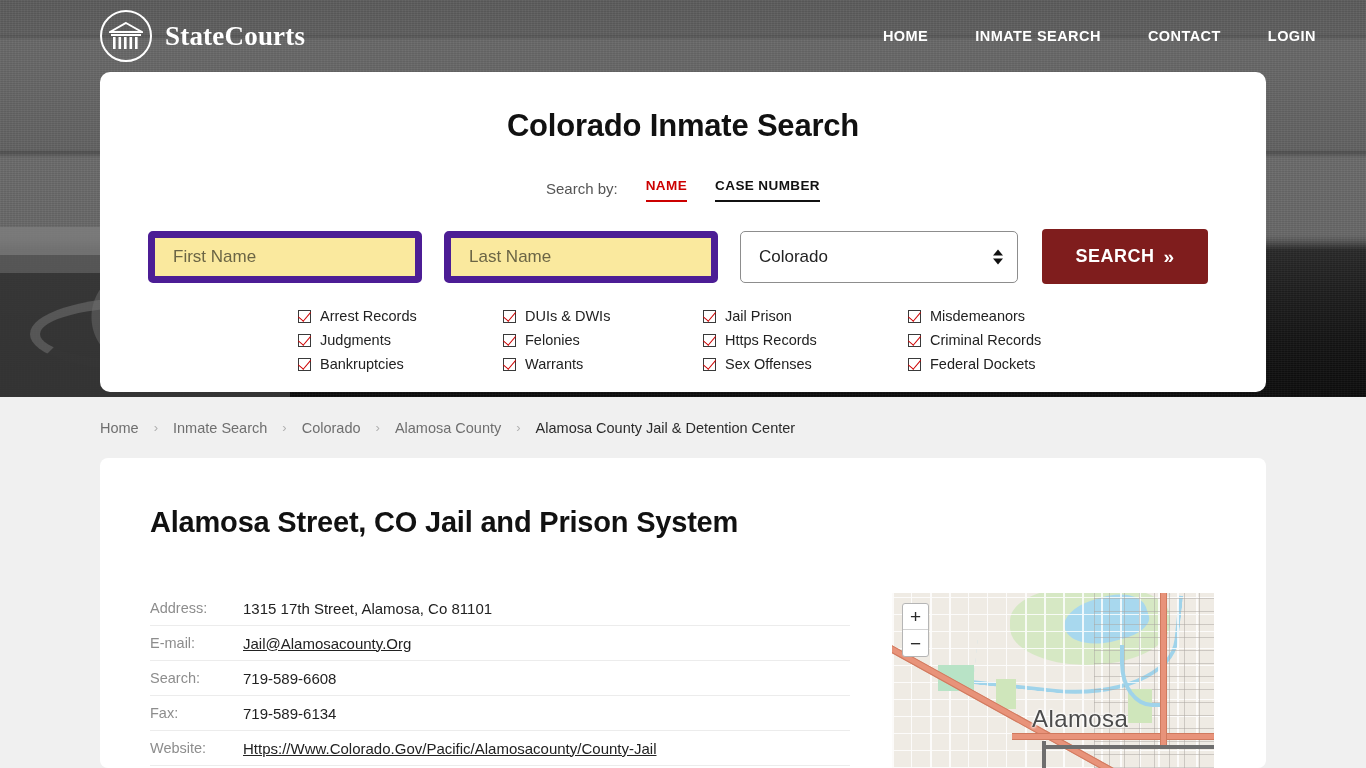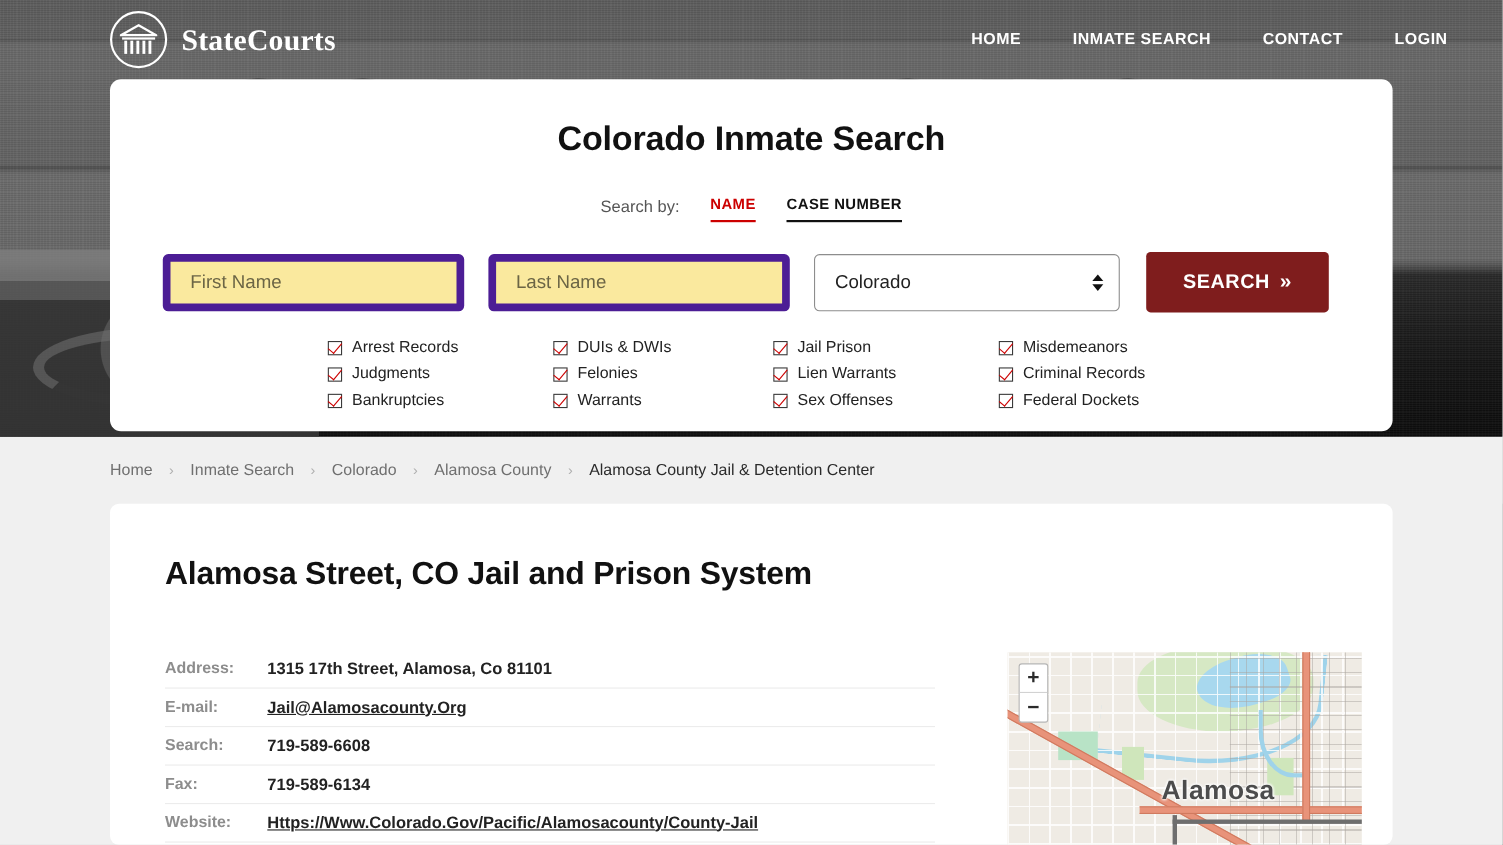--- a/index.html
+++ b/index.html
@@ -223,21 +223,21 @@
     width: 1166px; min-height: 308px;
     background: #ffffff;
     border-radius: 8px;
     padding: 48px 50px 0 50px;
   }
   .page-title {
     font-size: 29px; font-weight: 700; color: #111111;
     letter-spacing: -.2px;
     margin-bottom: 52px;
   }
-  .detail-wrap { display: flex; gap: 66px; font-weight: bold; }
+  .detail-wrap { display: flex; gap: 42px; }
   .detail-table { width: 700px; flex: 0 0 auto; }
   .detail-row {
     display: flex; align-items: center;
     height: 35px;
     border-bottom: 1px solid #ececec;
   }
   .detail-row:first-child { border-top: none; }
   .detail-key { width: 93px; flex: 0 0 auto; font-size: 14.5px; color: #8d8d8d; }
   .detail-val { font-size: 15px; color: #222222; }
   .detail-val a { color: #222222; text-decoration: underline; cursor: pointer; }
@@ -401,21 +401,21 @@
       <div class="feature">
         <span class="cbx"></span>
         <span>Judgments</span>
       </div>
       <div class="feature">
         <span class="cbx"></span>
         <span>Felonies</span>
       </div>
       <div class="feature">
         <span class="cbx"></span>
-        <span>Lien Warrants</span>
+        <span>Https Records</span>
       </div>
       <div class="feature">
         <span class="cbx"></span>
         <span>Criminal Records</span>
       </div>
       <div class="feature">
         <span class="cbx"></span>
         <span>Bankruptcies</span>
       </div>
       <div class="feature">

